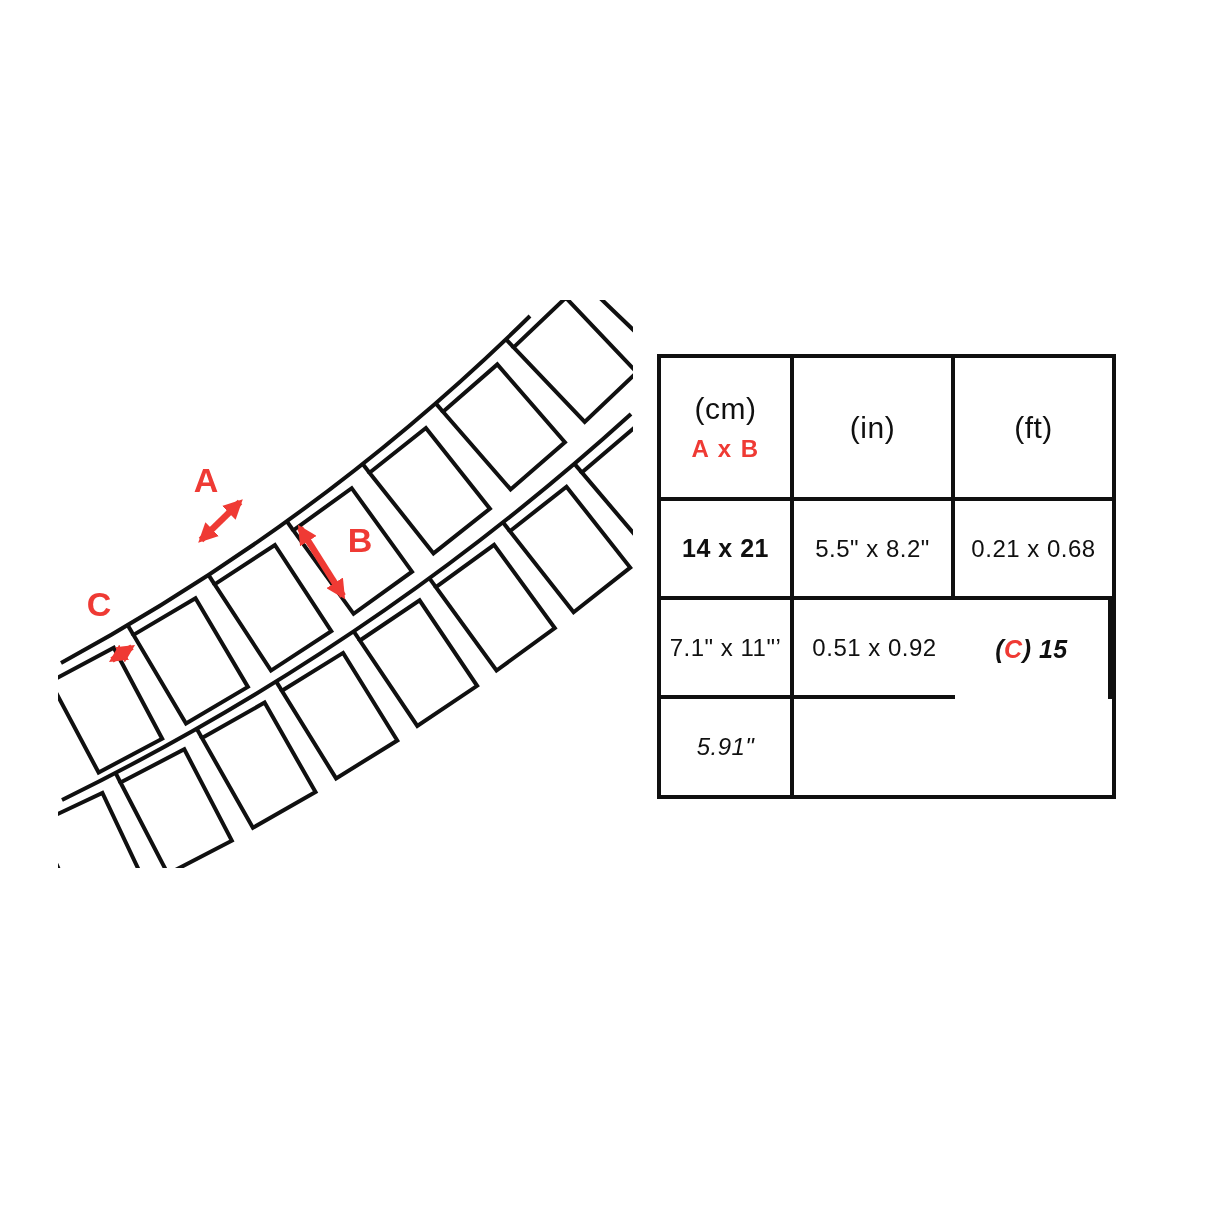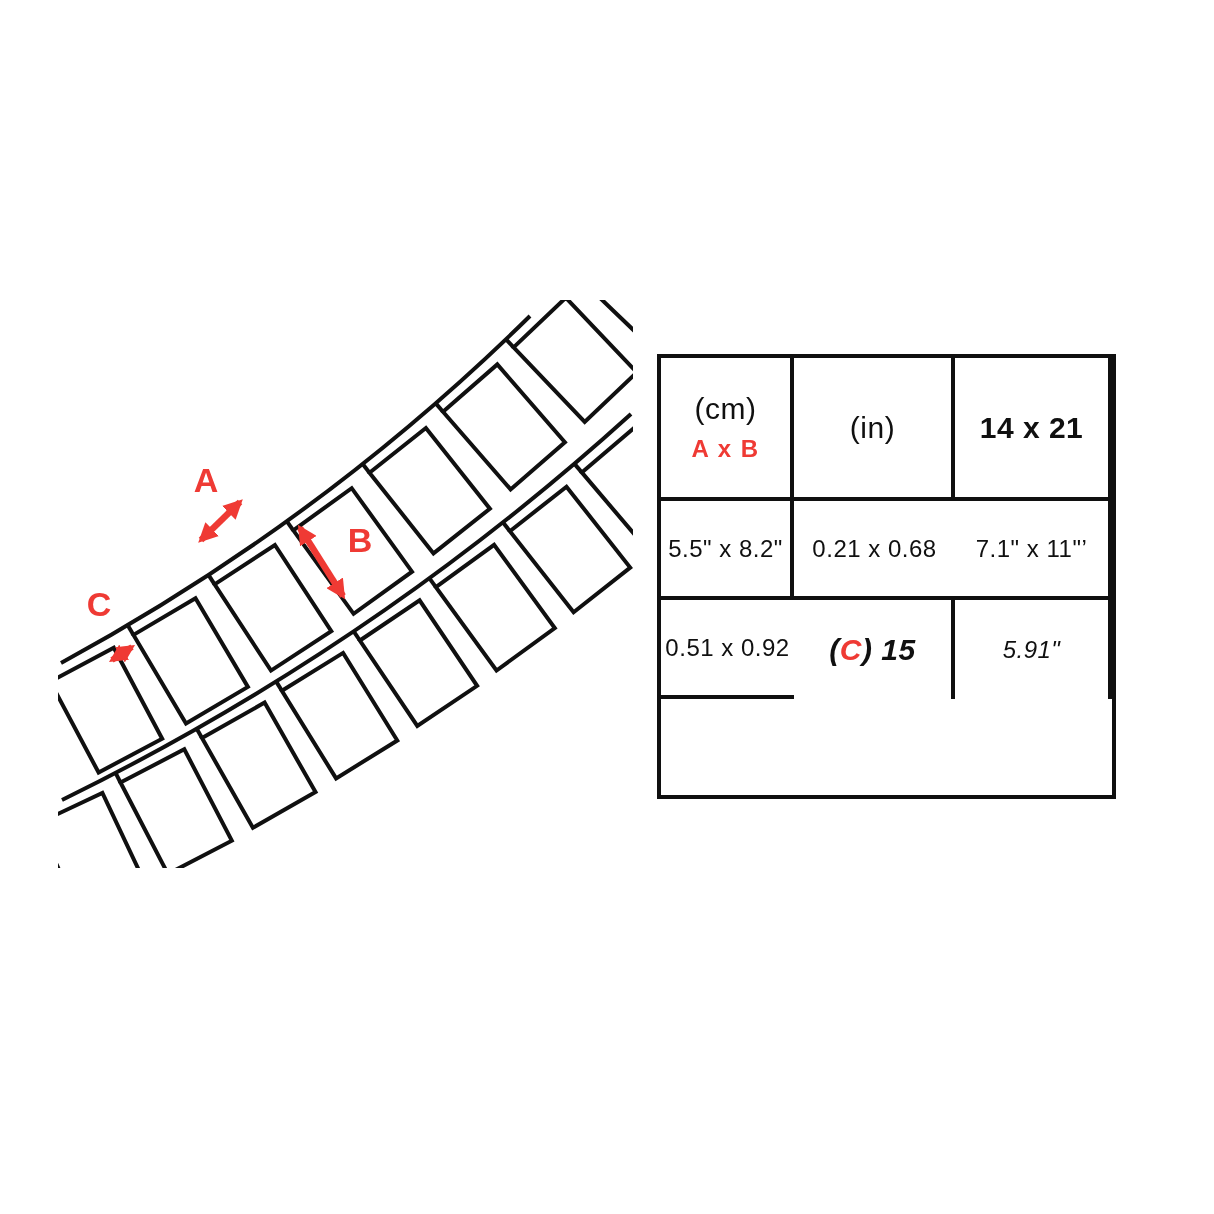--- a/index.html
+++ b/index.html
@@ -26,21 +26,21 @@
     border-right:4px solid var(--ink,#101010);
     border-bottom:4px solid var(--ink,#101010);
     box-sizing:border-box;
     color:var(--ink,#101010);
     text-align:center;
   }
   .cell.last-col{border-right:none;}
   .cell.last-row{border-bottom:none;font-style:italic;}
   .unit{font-size:30px;font-weight:400;letter-spacing:0.5px;}
   .axb{font-size:24px;font-weight:700;letter-spacing:1.5px;color:var(--red,#ef3a34);margin-top:9px;}
-  .cell-bold{font-size:30px;font-weight:700;letter-spacing:0.5px;}
+  .cell-bold{font-size:25px;font-weight:700;letter-spacing:0.5px;}
   .cell-reg{font-size:24px;font-weight:400;letter-spacing:0.5px;}
   .red-c{color:var(--red,#ef3a34);}
 </style>
 </head>
 <body>
 
 <div class="stage">
 
   <svg class="diagram-svg" width="1214" height="1214" viewBox="0 0 1214 1214">
     <defs>
@@ -105,20 +105,23 @@
 
   <div class="size-table">
 
     <div class="cell">
       <div class="unit">(cm)</div>
       <div class="axb">A x B</div>
     </div>
     <div class="cell">
       <div class="unit">(in)</div>
     </div>
+    <div class="cell last-col">
+      <div class="unit">(ft)</div>
+    </div>
 
     <div class="cell">
       <div class="cell-bold">14 x 21</div>
     </div>
     <div class="cell">
       <div class="cell-reg">5.5" x 8.2"</div>
     </div>
     <div class="cell last-col">
       <div class="cell-reg">0.21 x 0.68</div>
     </div>

